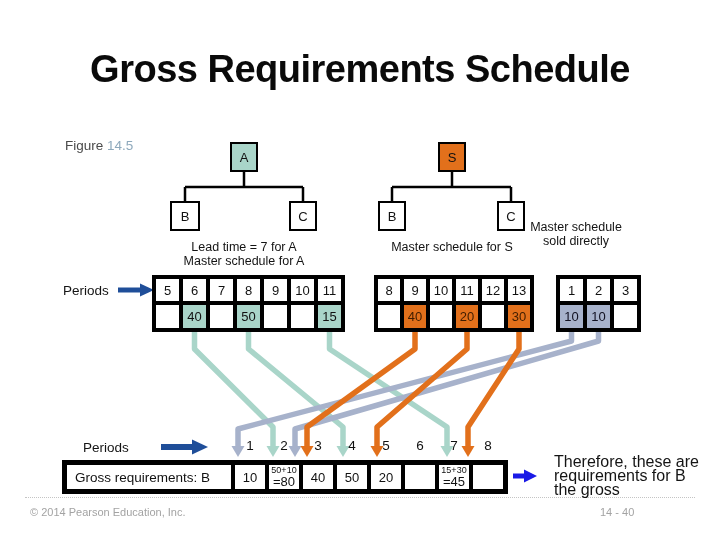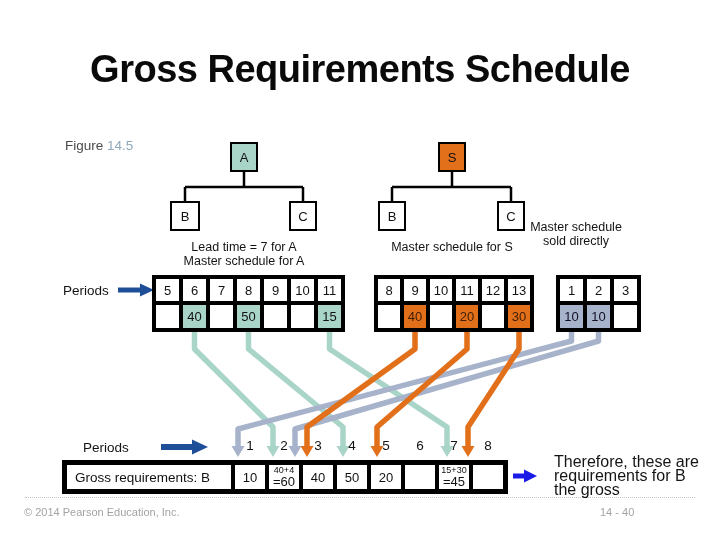--- a/index.html
+++ b/index.html
@@ -200,22 +200,22 @@
       <span class="bperiod" style="left: 475px;">8</span>
     </div>
 
   <div class="gtable">
     <div class="glabel">Gross requirements: B</div>
     <div style="display:flex;" id="gcells">
         <div class="gcell">
           <div class="main">10</div>
         </div>
         <div class="gcell">
-          <div class="sub">40+4</div>
-          <div class="main">=60</div>
+          <div class="sub">50+10</div>
+          <div class="main">=80</div>
         </div>
         <div class="gcell">
           <div class="main">40</div>
         </div>
         <div class="gcell">
           <div class="main">50</div>
         </div>
         <div class="gcell">
           <div class="main">20</div>
         </div>
@@ -232,16 +232,16 @@
       </div>
   </div>
 
   <div class="abs note">
     <div>Therefore, these are</div>
     <div>requirements for B</div>
     <div>the gross</div>
   </div>
 
   <div class="dotted"></div>
-  <div class="abs footer" style="left:24px;">© 2014 Pearson Education, Inc.</div>
+  <div class="abs footer" style="left:30px;">© 2014 Pearson Education, Inc.</div>
   <div class="abs footer" style="left:600px;width:90px;text-align:left;">14 - 40</div>
 
 </div>
 
 </body></html>

